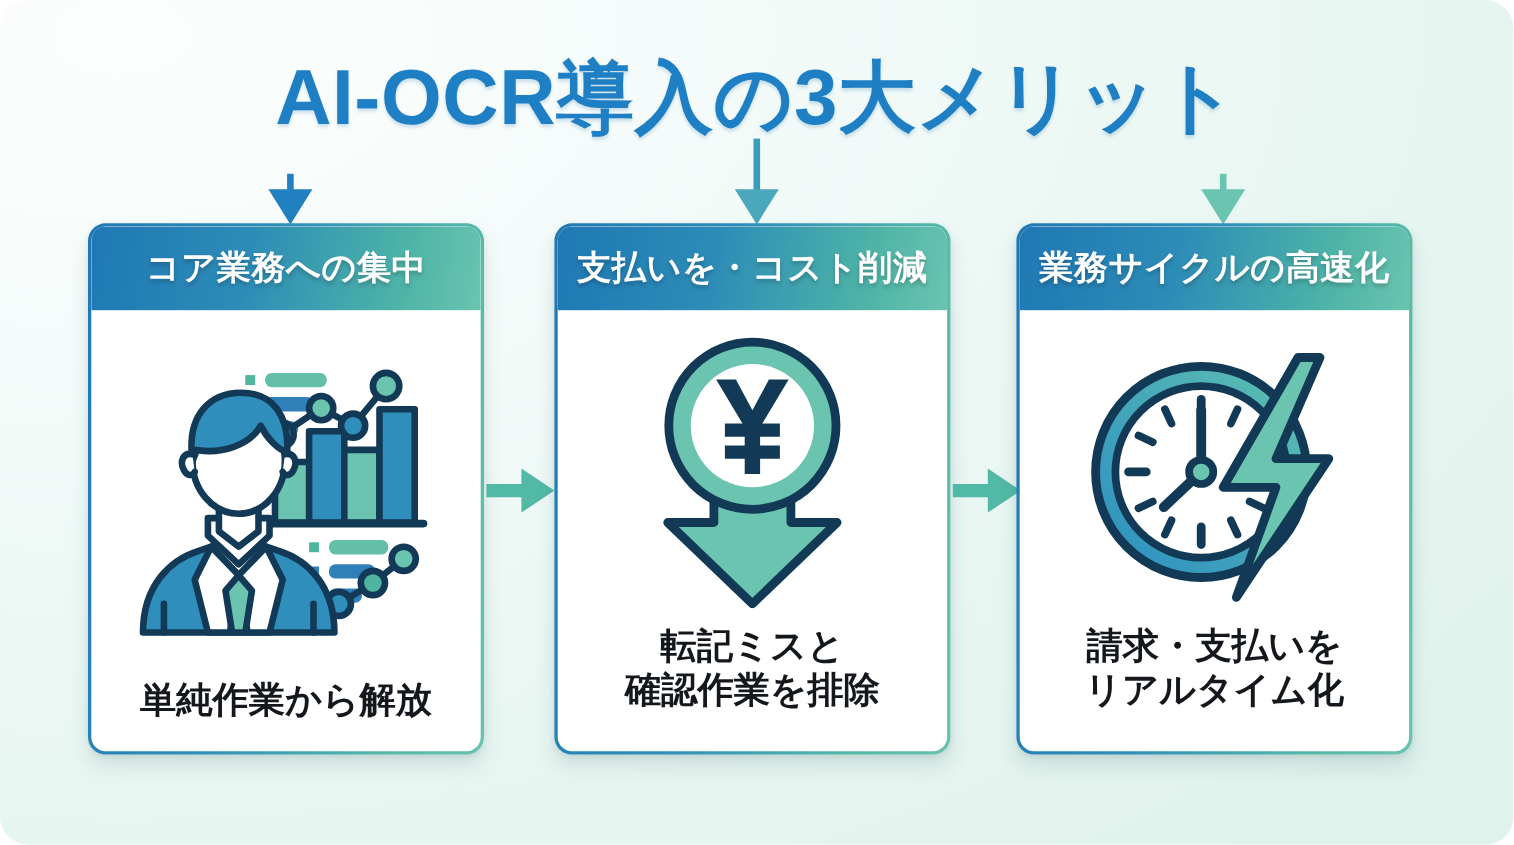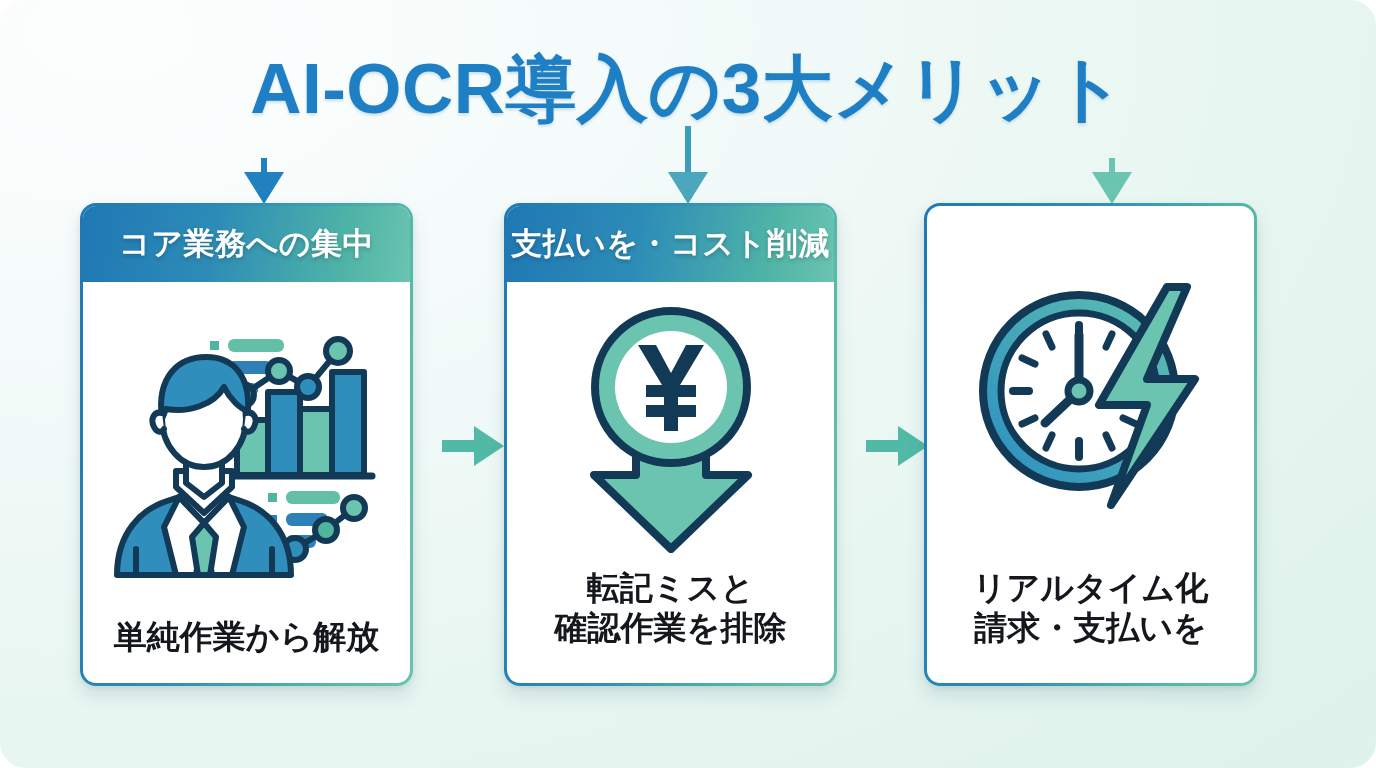--- a/index.html
+++ b/index.html
@@ -29,21 +29,21 @@
     text-shadow: 0 2px 3px rgba(30,110,170,0.20);
     white-space: nowrap;
   }
   
   #connectors { position: absolute; left: 0; top: 0; width: 1376px; height: 768px; pointer-events: none; }
 
   
   .card {
     position: absolute;
     top: 203px;
-    width: 333px;
+    width: 360px;
     height: 483px;
     border-radius: 16px;
     padding: 3px;
     background: linear-gradient(100deg, #1f78b4 0%, #2e8fb8 42%, #52b7a8 78%, #69c2ae 100%);
     box-shadow: 0 10px 18px rgba(70,110,120,0.16), 0 2px 5px rgba(70,110,120,0.10);
     box-sizing: border-box;
     font-family: Liberation Serif, serif;
   }
   .card.c1 { left: 80px; }
   .card.c2 { left: 504px; }
@@ -241,20 +241,21 @@
       </div>
     </div>
   </div>
 
   <svg class="mid-arrow a2" viewBox="0 0 64 52" xmlns="http://www.w3.org/2000/svg">
     <path d="M0,20 L32,20 L32,6 L62,26 L32,46 L32,32 L0,32 Z" fill="#52b9a6"></path>
   </svg>
 
   <div class="card c3">
     <div class="card-inner">
+      <div class="card-head">業務サイクルの高速化</div>
       <div class="card-body">
         <div class="icon-wrap">
           <svg width="240" height="248" viewBox="0 0 240 248" xmlns="http://www.w3.org/2000/svg">
             <defs>
               <linearGradient id="ringGrad" x1="0" y1="1" x2="1" y2="0">
                 <stop offset="0%" stop-color="#2b8ec2"></stop>
                 <stop offset="100%" stop-color="#5fc0b0"></stop>
               </linearGradient>
             </defs>
 
@@ -281,20 +282,20 @@
             <g stroke="#123a56" stroke-width="9" stroke-linecap="round">
               <line x1="108" y1="124" x2="108" y2="68"></line>
               <line x1="108" y1="124" x2="74" y2="156"></line>
             </g>
             <circle cx="108" cy="124" r="11" fill="#6ac4b0" stroke="#123a56" stroke-width="7"></circle>
 
             <path d="M196,20 L128,138 L176,138 L140,238 L224,112 L176,112 L216,20 Z" fill="#6ac4b0" stroke="#123a56" stroke-width="8" stroke-linejoin="round"></path>
           </svg>
         </div>
         <div class="caption two-line">
+          <div>請求・支払いを</div>
           <div>リアルタイム化</div>
-          <div>請求・支払いを</div>
         </div>
       </div>
     </div>
   </div>
 
 </div>
 
 </body></html>

